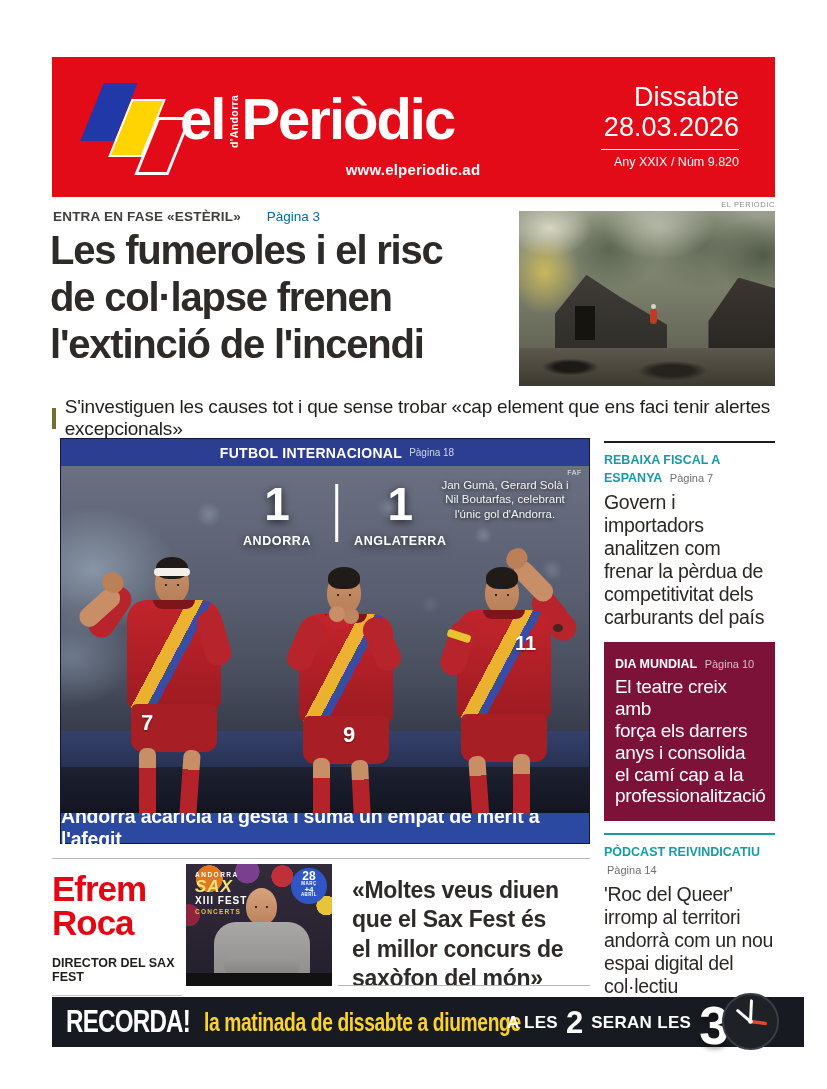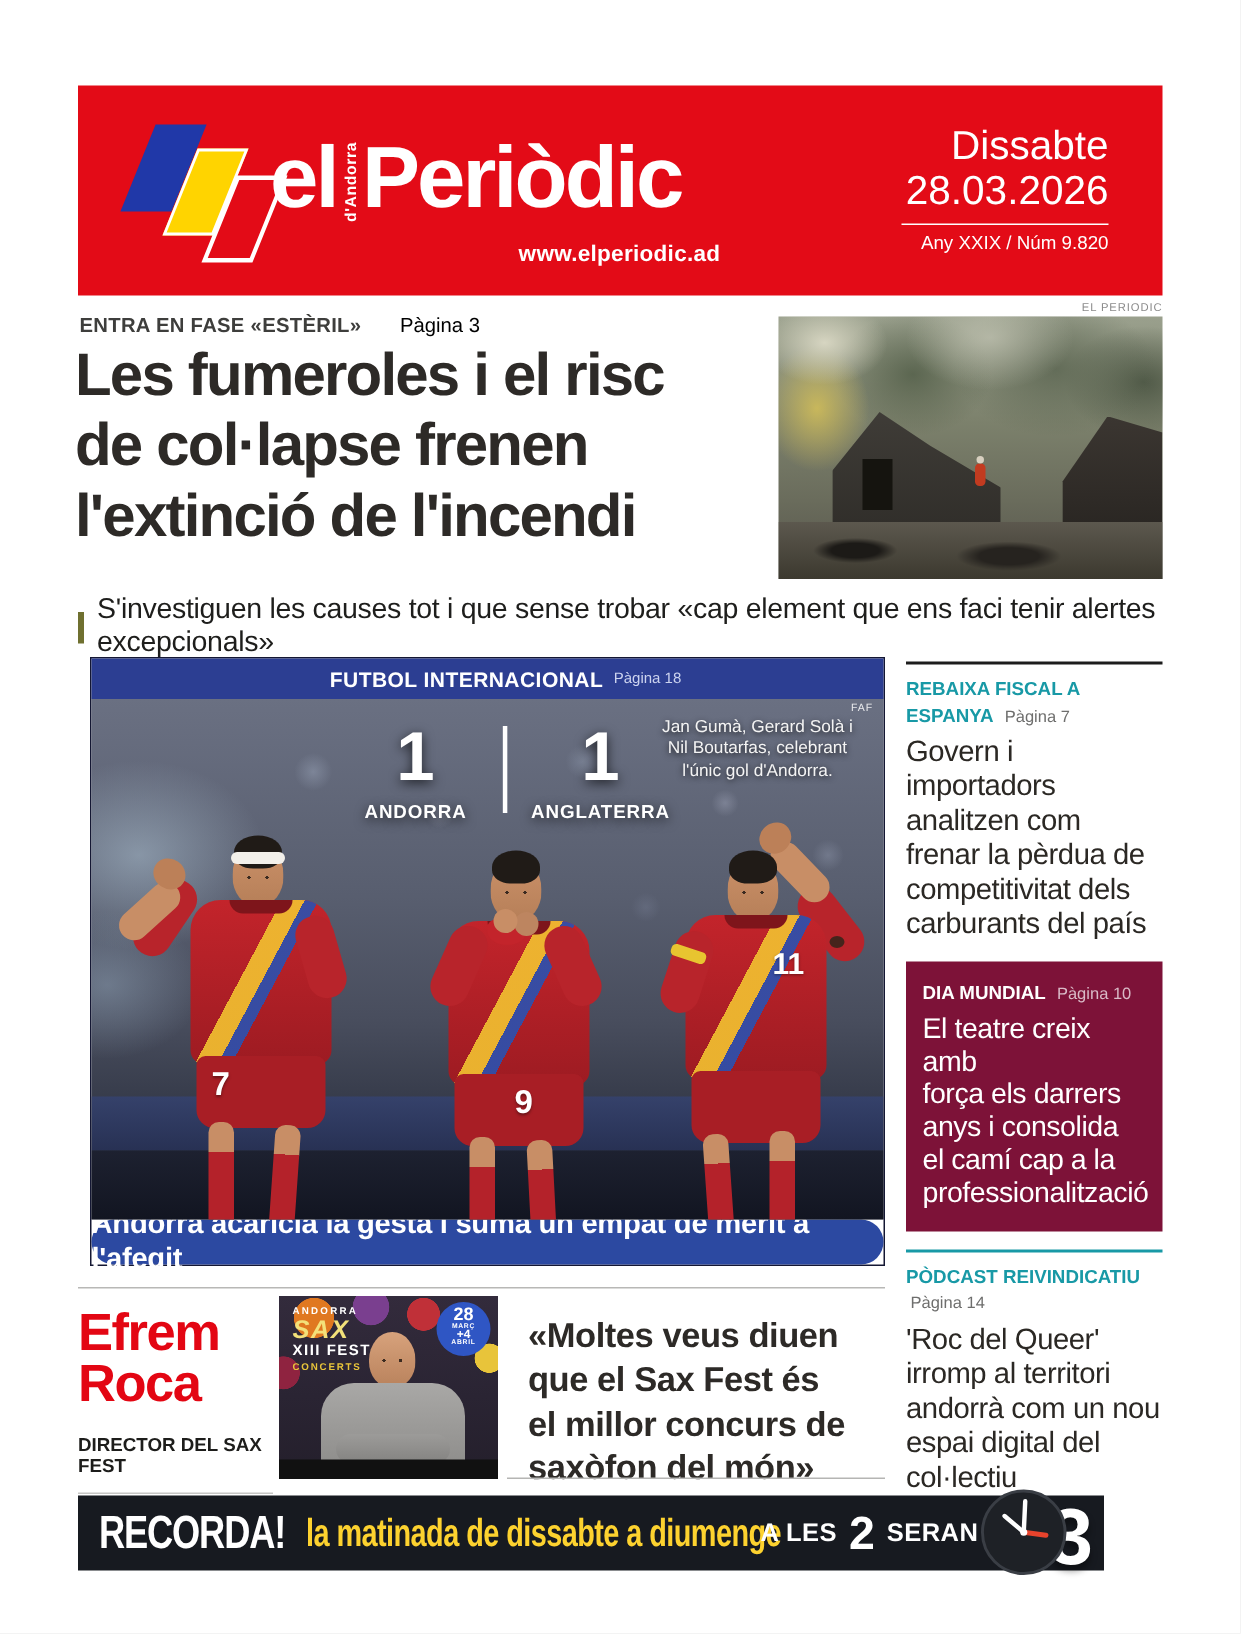--- a/index.html
+++ b/index.html
@@ -26,21 +26,21 @@
   .site-url{position:absolute;left:250px;top:104px;width:222px;text-align:center;color:#fff;
             font-size:15px;font-weight:bold;letter-spacing:.2px;}
   .date-block{position:absolute;right:36px;top:25px;text-align:right;color:#fff;}
   .d-day,.d-date{font-size:27px;line-height:1.12;font-weight:400;}
   .d-rule{margin:7px 0 5px auto;width:138px;height:1px;background:#fff;}
   .d-ed{font-size:12.5px;}
 
   
   .kicker-row{position:absolute;left:53px;top:209px;font-size:13.5px;color:#3e3e3c;}
   .kicker{font-weight:bold;letter-spacing:.2px;}
-  .kicker-page{margin-left:6px;color:#000000;padding-left:16px;}
+  .kicker-page{margin-left:6px;color:#0369a1;padding-left:16px;}
   .headline{position:absolute;left:50px;top:227px;width:486px;font-size:40px;font-weight:bold;
             color:var(--ink);line-height:1.18;letter-spacing:-1.2px;white-space:pre-line;}
   .photo-credit-top{position:absolute;left:519px;top:200px;width:256px;text-align:right;
                     font-size:7.5px;letter-spacing:.6px;color:#8b8b8b;}
   .fire-photo{position:absolute;left:519px;top:211px;width:256px;height:175px;overflow:hidden;
     background:
       radial-gradient(ellipse 60px 40px at 12% 10%,rgba(222,220,200,.9),transparent 70%),
       radial-gradient(ellipse 80px 50px at 55% 8%,rgba(190,192,175,.8),transparent 70%),
       radial-gradient(ellipse 50px 60px at 10% 35%,rgba(213,192,88,.85),transparent 70%),
       radial-gradient(ellipse 70px 55px at 35% 22%,rgba(80,92,70,.8),transparent 75%),
@@ -84,21 +84,21 @@
   .faf-credit{position:absolute;top:3px;right:7px;font-size:7px;color:rgba(255,255,255,.85);letter-spacing:.6px;}
   .scoreboard{position:absolute;left:53%;top:15px;transform:translateX(-50%);display:flex;align-items:flex-start;
               gap:16px;color:#fff;text-shadow:0 2px 8px rgba(0,0,0,.7);z-index:5;}
   .sb-col{text-align:center;min-width:84px;}
   .sb-score{font-size:46px;font-weight:bold;line-height:1;}
   .sb-team{font-size:12.5px;font-weight:bold;letter-spacing:.6px;margin-top:7px;}
   .sb-div{width:3px;height:58px;background:#fff;margin-top:3px;}
   .photo-note{position:absolute;top:12px;right:8px;width:152px;text-align:center;font-size:11.5px;line-height:1.25;
               color:#f4f4f4;text-shadow:0 1px 4px rgba(0,0,0,.8);white-space:pre-line;z-index:5;}
   .futbol-caption{height:30px;background:var(--caption_blue);color:#fff;font-weight:bold;font-size:19.5px;
-                  display:flex;align-items:center;justify-content:center;letter-spacing:-.2px;border-radius:15px;}
+                  display:flex;align-items:center;justify-content:center;letter-spacing:-.2px;}
 
   
   .player{position:absolute;z-index:3;}
   .head{position:absolute;width:34px;height:42px;border-radius:50% 50% 46% 46%;
         background:radial-gradient(circle 2px at 11px 23px,#3a2a20 55%,transparent 60%),
                    radial-gradient(circle 2px at 23px 23px,#3a2a20 55%,transparent 60%),
                    linear-gradient(#cb9169,#b67f58);}
   .hair{position:absolute;top:-5px;left:1px;width:32px;height:22px;background:#201b17;border-radius:50% 50% 40% 40%;}
   .headband{position:absolute;top:6px;left:-1px;width:36px;height:8px;background:#f3f0ea;border-radius:4px;z-index:2;}
   .torso{position:absolute;width:94px;height:110px;border-radius:20px 20px 10px 10px;
@@ -203,21 +203,21 @@
   .sax-man-body{position:absolute;left:28px;top:58px;width:96px;height:54px;border-radius:22px 22px 0 0;
                 background:linear-gradient(#a9a8a6,#8f8e8c);}
   .sax-man-arms{position:absolute;left:38px;top:92px;width:76px;height:20px;border-radius:10px;
                 background:linear-gradient(#9c9b99,#838280);}
   .sax-table{position:absolute;left:0;bottom:0;width:100%;height:13px;background:#111;}
   .quote{position:absolute;left:352px;top:876px;width:240px;font-size:23px;font-weight:bold;color:var(--ink);
          line-height:1.28;letter-spacing:-.3px;white-space:pre-line;}
   .quote-rule{position:absolute;left:338px;top:985px;width:252px;height:1px;background:#b5b5b3;}
 
   
-  .banner{position:absolute;left:52px;top:997px;width:684px;height:50px;background:#171a20;}
+  .banner{position:absolute;left:52px;top:997px;width:752px;height:50px;background:#171a20;}
   .b-abs{position:absolute;top:50%;}
   .recorda{left:14px;color:#fff;font-weight:bold;font-size:31px;letter-spacing:-1px;
            transform:translateY(-50%) scaleX(.78);transform-origin:left center;}
   .banner-msg{left:152px;color:var(--banner_yellow);font-weight:bold;font-size:26px;letter-spacing:-.5px;
               transform:translateY(-50%) scaleX(.74);transform-origin:left center;}
   .time{left:455px;display:flex;align-items:center;gap:8px;color:#fff;transform:translateY(-50%);}
   .t-pre,.t-mid{font-size:17px;font-weight:bold;letter-spacing:.3px;}
   .t-old{font-size:31px;font-weight:bold;}
   .t-new{font-size:53px;font-weight:bold;line-height:1;margin-top:6px;text-shadow:0 4px 5px rgba(0,0,0,.4);}
   .clock{position:absolute;right:24px;top:-5px;width:59px;height:59px;}

